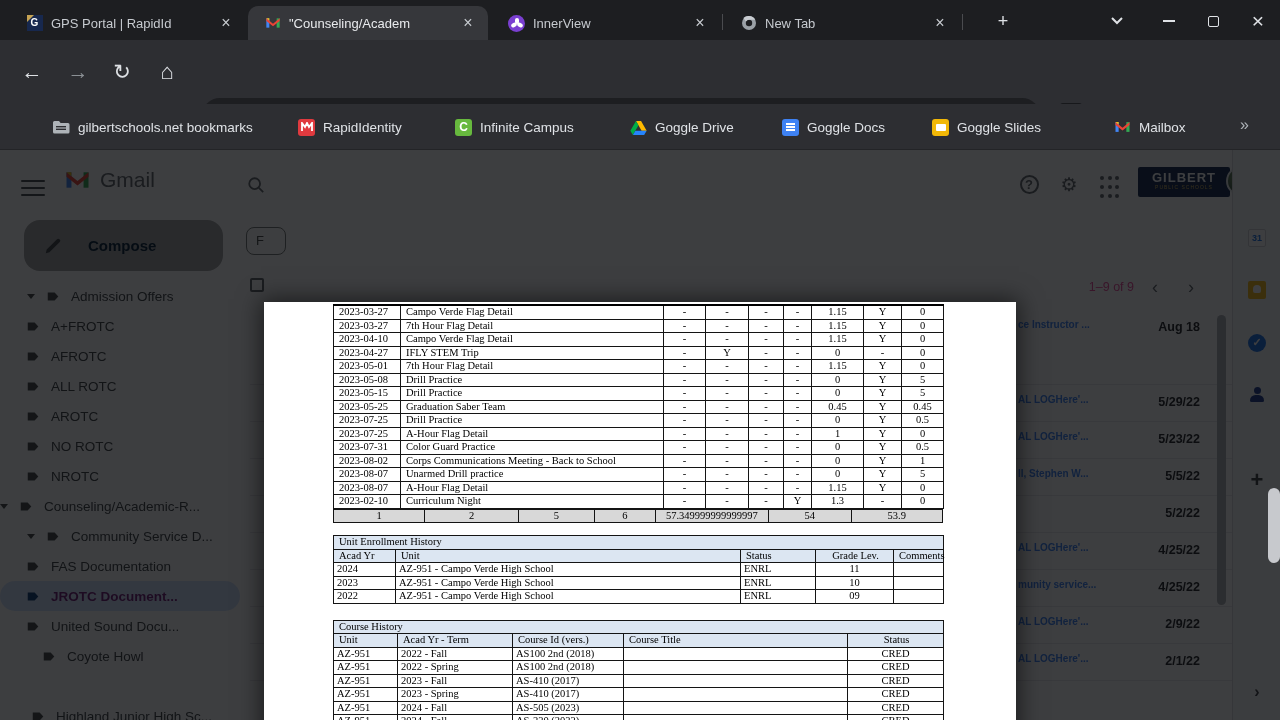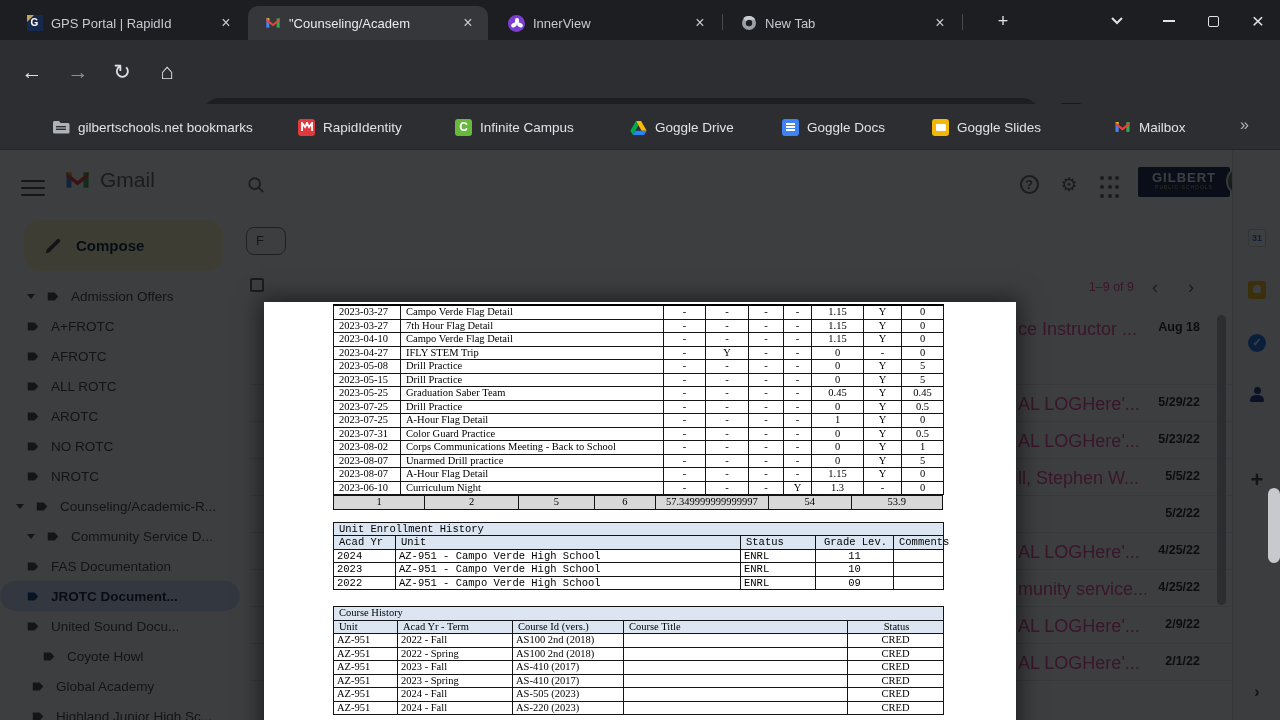--- a/index.html
+++ b/index.html
@@ -56,39 +56,39 @@
   .gmail-logo .word { font-size:21px; color:#5f6368; }
   .search-ic-frag { position:absolute; left:247px; top:26px; }
   .hdr-ic { position:absolute; top:22px; width:24px; height:24px; color:#5f6368; font-size:19px; display:flex; align-items:center; justify-content:center; }
   .help-c { width:19px; height:19px; border:2px solid #5f6368; border-radius:50%; font-size:13px; font-weight:bold; line-height:16px; text-align:center; }
   .grid9 { display:grid; grid-template-columns:repeat(3,5px); gap:2.5px; } .grid9 i { width:4px; height:4px; border-radius:50%; background:#5f6368; }
   .gps-badge { position:absolute; left:1138px; top:17px; width:92px; height:30px; background:#12284e; border-radius:2px; color:#fff; text-align:center; padding-top:4px; }
   .gps-badge .b1 { font-size:13px; font-weight:bold; letter-spacing:1px; line-height:13px; }
   .gps-badge .b2 { font-size:5px; color:#d8b45a; letter-spacing:1px; }
   .avatar { position:absolute; left:1226px; top:16px; width:30px; height:30px; border-radius:50%; background:radial-gradient(circle at 40% 35%, #7e9b6d, #3c5741 70%, #243827); border:2px solid #e8eaed; }
 
-  .compose { position:absolute; left:24px; top:70px; width:199px; height:51px; background:#fef9c3; border-radius:16px; display:flex; align-items:center; gap:14px; padding-left:20px; color:#001d35; font-size:15px; font-weight:bold; }
+  .compose { position:absolute; left:24px; top:70px; width:199px; height:51px; background:#a3a3a3; border-radius:16px; display:flex; align-items:center; gap:26px; padding-left:20px; color:#001d35; font-size:15px; font-weight:bold; }
 
   .sb-item { position:absolute; left:0; width:250px; height:30px; display:flex; align-items:center; gap:11px; font-size:13.5px; color:#3c4043; }
   .sb-item .tri { width:0; height:0; border-left:4.5px solid transparent; border-right:4.5px solid transparent; border-top:5.5px solid #444746; flex:none; }
   .sb-item .tag { flex:none; display:flex; }
   .sb-item .txt { white-space:nowrap; overflow:hidden; }
-  .lvlA { padding-left:16px; } .lvlA.no-tri { padding-left:31px; }
+  .lvlA { } .lvlA.no-tri { padding-left:31px; }
   .lvlB { padding-left:27px; } .lvlB.no-tri { padding-left:42px; }
   .lvlC { padding-left:26px; }
-  .sb-item.selected { background:#d3e3fd; border-radius:16px; width:240px; font-weight:bold; color:#0f172a; }
+  .sb-item.selected { background:#d3e3fd; border-radius:16px; width:240px; font-weight:bold; color:#701a75; }
 
   .chip-frag { position:absolute; left:246px; top:77px; width:40px; height:28px; border:1px solid #747775; border-radius:8px; color:#444746; font-size:13px; line-height:26px; padding-left:9px; }
   .selall { position:absolute; left:250px; top:128px; width:14px; height:14px; border:2px solid #5f6368; border-radius:2px; }
 
   .pager { position:absolute; left:1024px; top:130px; width:110px; text-align:right; color:#ec4899; font-size:12.5px; }
   .pgbtn { position:absolute; top:126px; width:24px; height:24px; color:#5f6368; font-size:18px; text-align:center; line-height:22px; }
 
   .email-row { position:absolute; left:250px; width:982px; border-bottom:1px solid #e6e8ea; background:#fff; }
-  .email-row .subj { position:absolute; left:768px; top:50%; margin-top:-9px; font-size:18px; font-weight:normal; color:#ec4899; white-space:nowrap; }
+  .email-row .subj { position:absolute; left:768px; top:50%; margin-top:-9px; font-size:10px; font-weight:bold; color:#3b82f6; white-space:nowrap; }
   .email-row .dt { position:absolute; right:32px; top:50%; margin-top:-8px; font-size:12.5px; font-weight:bold; color:#202124; }
   .email-row.tall .subj,.email-row.tall .dt { top:20px; }
   .list-scroll { position:absolute; left:1217px; top:165px; width:9px; height:290px; background:#aeb1b5; border-radius:5px; }
 
   .sidepanel { position:absolute; left:1232px; top:0; width:48px; height:570px; background:#f6f8f9; border-left:1px solid #dadce0; }
   .sp-ic { position:absolute; left:14px; width:20px; height:20px; display:flex; align-items:center; justify-content:center; }
   .cal-ic { width:18px; height:18px; background:#fff; border:1px solid #d0d3d6; border-radius:2px; color:#1a73e8; font-size:9px; font-weight:bold; text-align:center; line-height:16px; }
   .keep-ic { width:18px; height:18px; background:#f5b915; border-radius:2px; position:relative; }
   .keep-ic::before { content:""; position:absolute; left:5px; top:4px; width:8px; height:8px; background:#fff; border-radius:50% 50% 2px 2px; }
   .tasks-ic { width:18px; height:18px; background:#1a73e8; border-radius:50%; color:#fff; font-size:11px; font-weight:bold; text-align:center; line-height:17px; }
@@ -98,21 +98,21 @@
 
   
   .doc { position:absolute; left:264px; top:152px; width:752px; height:568px; background:#fff; z-index:10; overflow:hidden; box-shadow:0 0 22px 3px rgba(0,0,0,.55); font-family:"Liberation Serif",serif; color:#000; }
   table.t { border-collapse:collapse; table-layout:fixed; width:610px; margin-left:69px; font-size:10.5px; }
   table.t td { border:1px solid #141414; padding:0 3px; height:13.4px; line-height:12.5px; vertical-align:middle; }
   .activity { margin-top:2px; border-top:2.5px solid #000; }
   .activity td { text-align:center; }
   .activity td:nth-child(1),.activity td:nth-child(2) { text-align:left; padding-left:5px; }
   .totals { width:280px; margin-left:399px; }
   .totals td { background:#d8d8d8; vertical-align:top; text-align:center; word-break:break-all; height:54px; line-height:13px; padding-top:1px; }
-  .unit { margin-top:12px;font-family:Liberation Mono, monospace; } .course { margin-top:16px; }
+  .unit { margin-top:12px; } .course { margin-top:16px; }
   tr.tt td { background:#dce6f2; text-align:left; padding-left:5px; }
   tbody.head td { background:#dce6f2; text-align:left; padding-left:5px; }
   .unit td,.course td { text-align:left; padding-left:5px; }
   .unit td:nth-child(4) { text-align:center; }
   .course td:nth-child(5) { text-align:center; }
   .thumb-light { position:absolute; left:1268px; top:338px; width:12px; height:75px; background:#c7c9cd; border-radius:6px; z-index:12; }
 
   svg { display:block; }
 </style>
 </head>
@@ -467,28 +467,20 @@
           <span class="txt">United Sound Docu...</span>
         </div>
       <div class="sb-item lvlB no-tri" style="top:491px;">
           <span class="tag">
             <svg width="14" height="13" viewBox="0 0 16 16">
               <path d="M1.5 3h8.5l4.5 5-4.5 5H1.5z" fill="#444746"></path>
             </svg>
           </span>
           <span class="txt">Coyote Howl</span>
         </div>
-      <div class="sb-item lvlA no-tri" style="top:521px;">
-          <span class="tag">
-            <svg width="14" height="13" viewBox="0 0 16 16">
-              <path d="M1.5 3h8.5l4.5 5-4.5 5H1.5z" fill="#444746"></path>
-            </svg>
-          </span>
-          <span class="txt">Global Academy</span>
-        </div>
       <div class="sb-item lvlA no-tri" style="top:551px;">
           <span class="tag">
             <svg width="14" height="13" viewBox="0 0 16 16">
               <path d="M1.5 3h8.5l4.5 5-4.5 5H1.5z" fill="#444746"></path>
             </svg>
           </span>
           <span class="txt">Highland Junior High Sc...</span>
         </div>
 
       <div class="chip-frag">F</div>
@@ -608,20 +600,31 @@
               <td>IFLY STEM Trip</td>
               <td>-</td>
               <td>Y</td>
               <td>-</td>
               <td>-</td>
               <td>0</td>
               <td>-</td>
               <td>0</td>
             </tr>
             <tr>
+              <td>2023-05-01</td>
+              <td>7th Hour Flag Detail</td>
+              <td>-</td>
+              <td>-</td>
+              <td>-</td>
+              <td>-</td>
+              <td>1.15</td>
+              <td>Y</td>
+              <td>0</td>
+            </tr>
+            <tr>
               <td>2023-05-08</td>
               <td>Drill Practice</td>
               <td>-</td>
               <td>-</td>
               <td>-</td>
               <td>-</td>
               <td>0</td>
               <td>Y</td>
               <td>5</td>
             </tr>
@@ -707,21 +710,21 @@
               <td>A-Hour Flag Detail</td>
               <td>-</td>
               <td>-</td>
               <td>-</td>
               <td>-</td>
               <td>1.15</td>
               <td>Y</td>
               <td>0</td>
             </tr>
             <tr>
-              <td>2023-06-10</td>
+              <td>2023-02-10</td>
               <td>Curriculum Night</td>
               <td>-</td>
               <td>-</td>
               <td>-</td>
               <td>Y</td>
               <td>1.3</td>
               <td>-</td>
               <td>0</td>
             </tr>
           </tbody>

